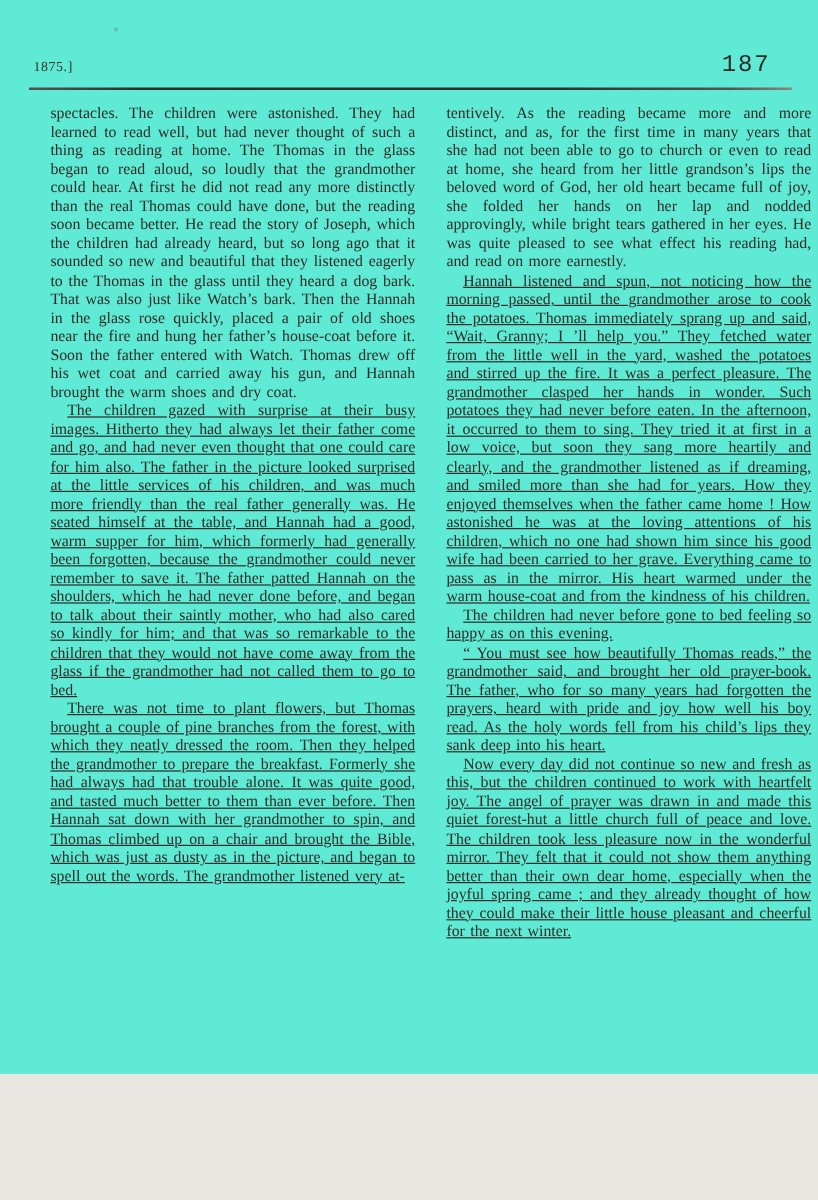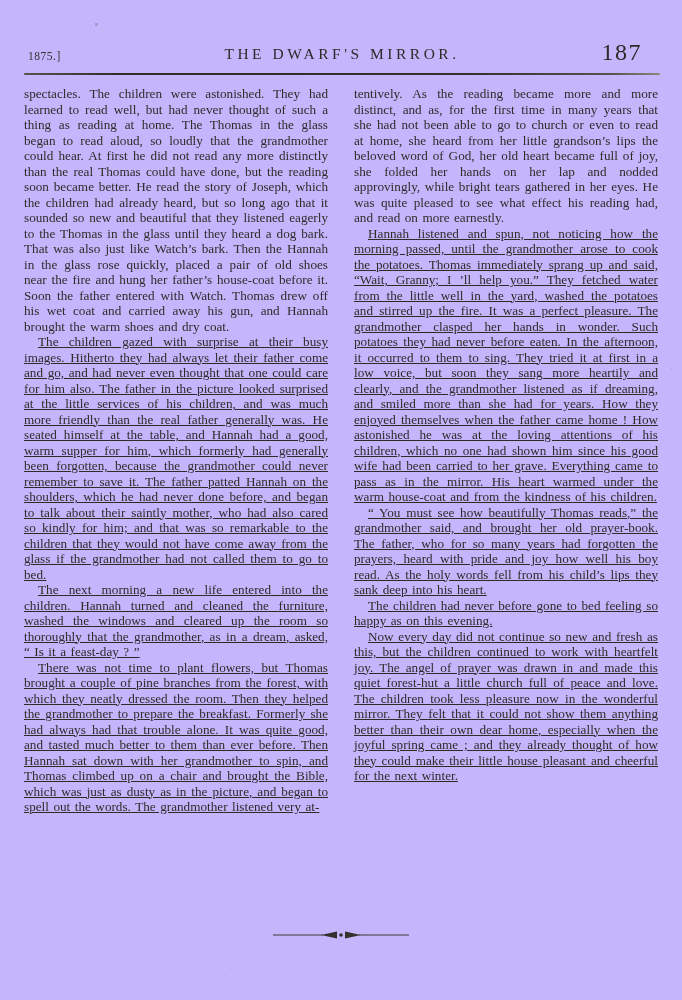--- a/index.html
+++ b/index.html
@@ -3,22 +3,22 @@
 <meta charset="utf-8">
 <style>
   html, body { margin: 0; padding: 0; }
   body {
     width: 682px; height: 1000px;
     background: #e9e7e2;
     font-family: "Liberation Serif", "DejaVu Serif", serif;
   }
   .page {
     position: relative;
-    width: 682px; height: 1000px;
-    background: #c4b5fd;
+    width: 682px; height: 895px;
+    background: #5eead4;
     color: #2e2c28;
     overflow: hidden;
   }
   
   .page::after {
     content: "";
     position: absolute; left: 0; top: 0; width: 1px; height: 1px;
     background: transparent;
     box-shadow:
       96px 24px 0 1px rgba(90,88,80,.28),
@@ -38,29 +38,29 @@
   .hdr-left {
     position: absolute; left: 0; bottom: 2px;
     font-size: 11.5px; letter-spacing: .5px; color: #33312c;
   }
   .hdr-title {
     position: absolute; left: 50%; transform: translateX(-50%); bottom: 1px;
     font-size: 15.5px; letter-spacing: 3.5px; white-space: nowrap; color: #2c2a25;
   }
   .hdr-num {
     position: absolute; right: 14px; bottom: -2px;
-    font-size: 24px; letter-spacing: 1.5px; color: #2c2a25;
+    font-size: 20px; letter-spacing: 1.5px; color: #2c2a25; font-family: Liberation Mono, monospace;
   }
   .header-rule {
     position: absolute; top: 73px; left: 24px; width: 636px; height: 2px;
     background: linear-gradient(to right, #55534d, #2f2d29 15%, #33312c 70%, #55534d 92%, #8a877f);
     border-radius: 1px;
   }
   .columns {
-    position: absolute; top: 86px; left: 24px; width: 634px;
+    position: absolute; top: 86px; left: 42px; width: 634px;
     display: flex; gap: 26px;
   }
   .col {
     width: 309px;
     font-size: 13.2px;
     line-height: 15.5px;
     text-align: justify;
     word-spacing: 1.2px;
     color: #2e2c28;
   }
@@ -71,38 +71,36 @@
     display: flex; justify-content: center;
   }
 </style>
 </head>
 <body>
 
 <div class="page">
 
   <header class="page-header">
     <span class="hdr-left">1875.]</span>
-    <span class="hdr-title">THE DWARF'S MIRROR.</span>
     <span class="hdr-num">187</span>
   </header>
 
   <div class="header-rule"></div>
 
   <main class="columns">
     <div class="col" id="col-left">
         <p class="">spectacles.  The children were astonished.  They had learned to read well, but had never thought of such a thing as reading at home.  The Thomas in the glass began to read aloud, so loudly that the grandmother could hear.  At first he did not read any more distinctly than the real Thomas could have done, but the reading soon became better. He read the story of Joseph, which the children had already heard, but so long ago that it sounded so new and beautiful that they listened eagerly to the Thomas in the glass until they heard a dog bark.  That was also just like Watch’s bark.  Then the Hannah in the glass rose quickly, placed a pair of old shoes near the fire and hung her father’s house-coat before it.  Soon the father entered with Watch.  Thomas drew off his wet coat and carried away his gun, and Hannah brought the warm shoes and dry coat.</p>
         <p class="indent">The children gazed with surprise at their busy images.  Hitherto they had always let their father come and go, and had never even thought that one could care for him also.  The father in the picture looked surprised at the little services of his children, and was much more friendly than the real father generally was.  He seated himself at the table, and Hannah had a good, warm supper for him, which formerly had generally been forgotten, because the grandmother could never remember to save it. The father patted Hannah on the shoulders, which he had never done before, and began to talk about their saintly mother, who had also cared so kindly for him; and that was so remarkable to the children that they would not have come away from the glass if the grandmother had not called them to go to bed.</p>
-        <p class="indent">The next morning a new life entered into the children.  Hannah turned and cleaned the furniture, washed the windows and cleared up the room so thoroughly that the grandmother, as in a dream, asked, “ Is it a feast-day ? ”</p>
         <p class="indent">There was not time to plant flowers, but Thomas brought a couple of pine branches from the forest, with which they neatly dressed the room.  Then they helped the grandmother to prepare the breakfast.  Formerly she had always had that trouble alone.  It was quite good, and tasted much better to them than ever before.  Then Hannah sat down with her grandmother to spin, and Thomas climbed up on a chair and brought the Bible, which was just as dusty as in the picture, and began to spell out the words.  The grandmother listened very at-</p>
       </div>
     <div class="col" id="col-right">
         <p class="">tentively.  As the reading became more and more distinct, and as, for the first time in many years that she had not been able to go to church or even to read at home, she heard from her little grandson’s lips the beloved word of God, her old heart became full of joy, she folded her hands on her lap and nodded approvingly, while bright tears gathered in her eyes.  He was quite pleased to see what effect his reading had, and read on more earnestly.</p>
         <p class="indent">Hannah listened and spun, not noticing how the morning passed, until the grandmother arose to cook the potatoes.  Thomas immediately sprang up and said, “Wait, Granny; I ’ll help you.” They fetched water from the little well in the yard, washed the potatoes and stirred up the fire.  It was a perfect pleasure.  The grandmother clasped her hands in wonder.  Such potatoes they had never before eaten.  In the afternoon, it occurred to them to sing.  They tried it at first in a low voice, but soon they sang more heartily and clearly, and the grandmother listened as if dreaming, and smiled more than she had for years.  How they enjoyed themselves when the father came home ! How astonished he was at the loving attentions of his children, which no one had shown him since his good wife had been carried to her grave. Everything came to pass as in the mirror.  His heart warmed under the warm house-coat and from the kindness of his children.</p>
+        <p class="indent">The children had never before gone to bed feeling so happy as on this evening.</p>
         <p class="indent">“ You must see how beautifully Thomas reads,” the grandmother said, and brought her old prayer-book.  The father, who for so many years had forgotten the prayers, heard with pride and joy how well his boy read.  As the holy words fell from his child’s lips they sank deep into his heart.</p>
-        <p class="indent">The children had never before gone to bed feeling so happy as on this evening.</p>
         <p class="indent">Now every day did not continue so new and fresh as this, but the children continued to work with heartfelt joy.  The angel of prayer was drawn in and made this quiet forest-hut a little church full of peace and love.  The children took less pleasure now in the wonderful mirror.  They felt that it could not show them anything better than their own dear home, especially when the joyful spring came ; and they already thought of how they could make their little house pleasant and cheerful for the next winter.</p>
       </div>
   </main>
 
   <div class="tailpiece">
     <svg width="140" height="14" viewBox="0 0 140 14" aria-hidden="true">
       <line x1="2" y1="7" x2="52" y2="7" stroke="#3d3b36" stroke-width="1.2"></line>
       <polygon points="50,7 66,3.6 66,10.4" fill="#33312c"></polygon>
       <circle cx="70" cy="7" r="1.8" fill="#33312c"></circle>
       <polygon points="90,7 74,3.6 74,10.4" fill="#33312c"></polygon>

